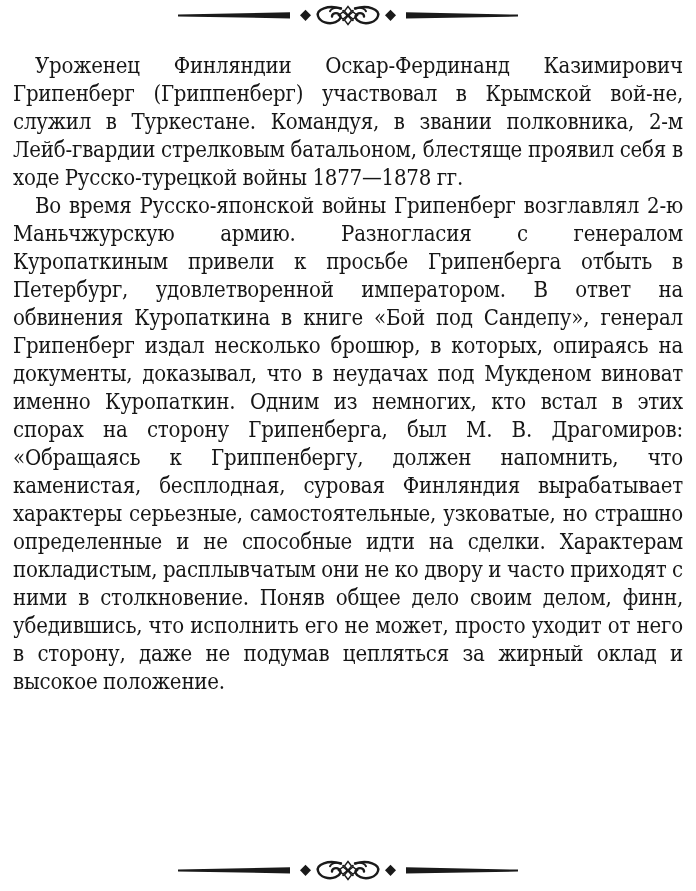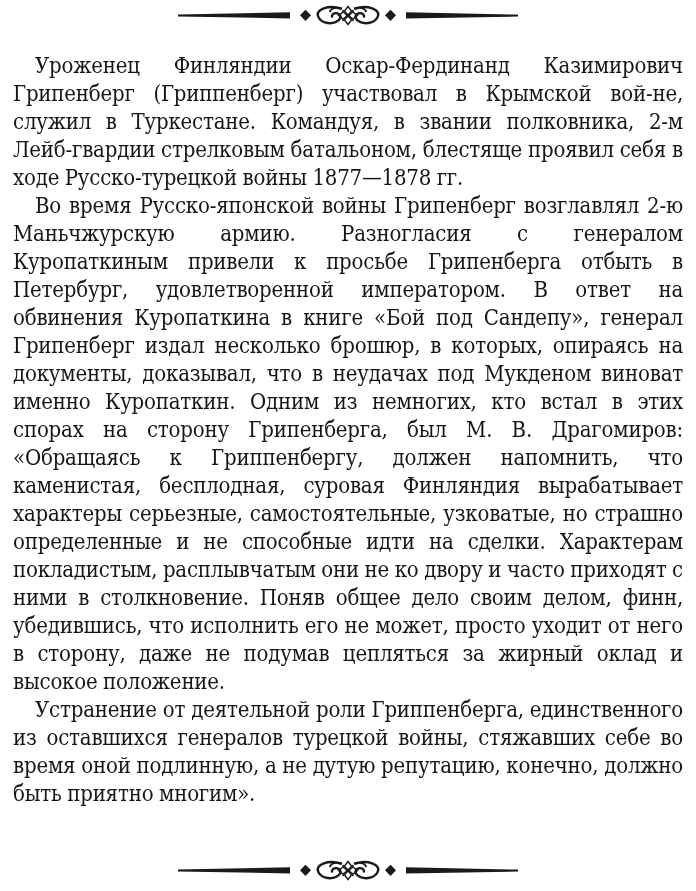--- a/index.html
+++ b/index.html
@@ -79,21 +79,20 @@
         <circle class="ink" cx="174.8" cy="6.8" r="1"></circle>
         <circle class="ink" cx="174.8" cy="16.2" r="1"></circle>
         <circle class="ink" cx="165.2" cy="16.2" r="1"></circle>
       </g>
     </svg>
   </div>
 
   <div class="text-block">
     <p>Уроженец Финляндии Оскар-Фердинанд Казимирович Грипенберг (Гриппенберг) участвовал в Крымской вой-не, служил в Туркестане. Командуя, в звании полковника, 2-м Лейб-гвардии стрелковым батальоном, блестяще проявил себя в ходе Русско-турецкой войны 1877—1878 гг.</p>
     <p>Во время Русско-японской войны Грипенберг возглавлял 2-ю Маньчжурскую армию. Разногласия с генералом Куропаткиным привели к просьбе Грипенберга отбыть в Петербург, удовлетворенной императором. В ответ на обвинения Куропаткина в книге «Бой под Сандепу», генерал Грипенберг издал несколько брошюр, в которых, опираясь на документы, доказывал, что в неудачах под Мукденом виноват именно Куропаткин. Одним из немногих, кто встал в этих спорах на сторону Грипенберга, был М. В. Драгомиров: «Обращаясь к Гриппенбергу, должен напомнить, что каменистая, бесплодная, суровая Финляндия вырабатывает характеры серьезные, самостоятельные, узковатые, но страшно определенные и не способные идти на сделки. Характерам покладистым, расплывчатым они не ко двору и часто приходят с ними в столкновение. Поняв общее дело своим делом, финн, убедившись, что исполнить его не может, просто уходит от него в сторону, даже не подумав цепляться за жирный оклад и высокое положение.</p>
-    <p>Устранение от деятельной роли Гриппенберга, единственного из оставшихся генералов турецкой войны, стяжавших себе во время оной подлинную, а не дутую репутацию, конечно, должно быть приятно многим».</p>
   </div>
 
   <div class="ornament bottom">
     <svg width="340" height="24" viewBox="0 0 340 24">
       <g id="half-bottom">
         <polygon class="ink" points="0,10.6 112,8.2 112,14.4 0,12.6"></polygon>
         <polygon class="ink" points="122,11.3 127.5,5.7 133,11.3 127.5,16.9"></polygon>
         <path class="stroke-ink" stroke-width="2.4" stroke-linecap="round" d="M163,4.5 C150,0.5 138,5.5 140,12 C141.8,18.2 151,20.8 157.5,18.2 C162.5,16.2 164,12.5 161,10.2 C158.2,8.1 153.8,9.3 154,12.6"></path>
         <path class="stroke-ink" stroke-width="2" stroke-linecap="round" d="M163,4.5 C158,3.2 153.5,4.4 152,7.2"></path>
       </g>

